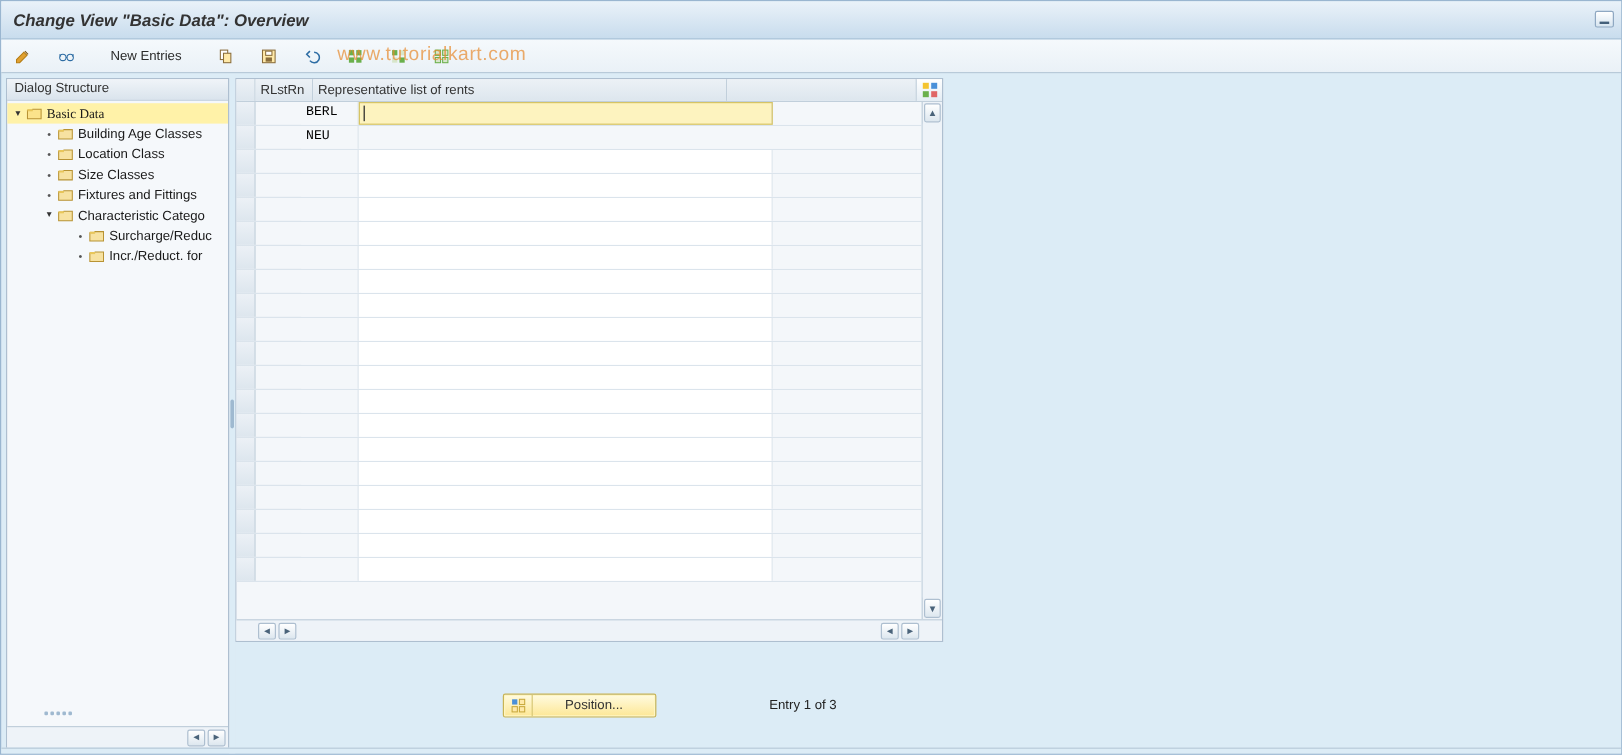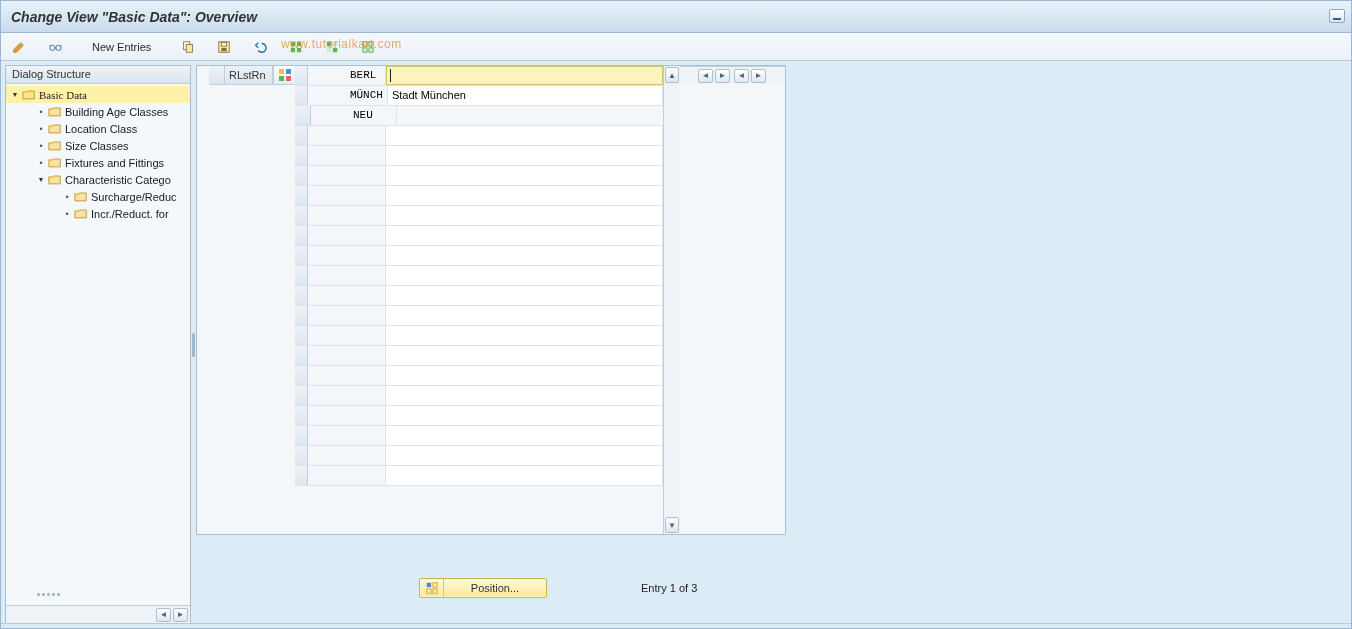--- a/index.html
+++ b/index.html
@@ -49,21 +49,21 @@
   .tbtn svg { width: 14px; height: 14px; }
   .toolbar .new-entries {
     padding: 0 6px; height: 20px;
     display: inline-flex; align-items: center;
     font-size: 11px; color: #2a2a2a;
     cursor: pointer; margin: 0 4px;
     border: 1px solid transparent; border-radius:2px;
   }
   .watermark {
     position: absolute; left: 280px; top: 4px;
-    font-size: 12px; color: #e78a2e; opacity: .7; letter-spacing:.5px;
+    font-size: 16px; color: #e78a2e; opacity: .7; letter-spacing:.5px;
     pointer-events: none;
   }
   
   .main { display: flex; height: calc(100% - 60px); }
   .splitter {
     width: 5px; background:#dcecf6; cursor:col-resize;
     display:flex; align-items:center; justify-content:center;
   }
   .splitter .grip { width:3px; height:24px; background:#9fb9d0; border-radius:2px; }
   
@@ -108,21 +108,21 @@
   .tree-resize-handle {
     position:absolute; bottom: 22px; left: 24px; width: 36px; height: 8px;
     display:flex; gap:2px; justify-content:center;
   }
   .tree-resize-handle span { width:3px; height:3px; background:#9fb9d0; border-radius:1px; }
   
   .content { flex:1; padding: 4px 4px 4px 0; overflow:hidden; position:relative; }
   .grid-wrap {
     width: 590px; height: 470px;
     background:#f4f7fa; border:1px solid #aebfd0;
-    display:flex; flex-direction:row;padding-left:12px;
+    display:flex; flex-direction:column;
   }
   .grid-header-row { display:flex; height:19px; border-bottom:1px solid #c1cfdb; }
   .sel-col { width:16px; background:linear-gradient(#ecf1f6,#dde6ee); border-right:1px solid #c1cfdb; }
   .col-h {
     background:linear-gradient(#ecf1f6,#dde6ee); border-right:1px solid #c1cfdb;
     font-size:11px; color:#333; padding:3px 4px; cursor:pointer;
   }
   .col-a { width: 48px; }
   .col-b { width: 345px; }
   .col-spacer { flex:1; background:linear-gradient(#ecf1f6,#dde6ee); }
@@ -377,39 +377,34 @@
   </div>
   <div class="splitter">
       <div class="grip"></div>
     </div>
 
   <div class="content">
     <div class="grid-wrap">
       <div class="grid-header-row">
         <div class="sel-col"></div>
         <div class="col-h col-a">RLstRn</div>
+        <div class="col-h col-b">Representative list of rents</div>
         <div class="col-spacer"></div>
         <div class="config-btn">
             <span></span>
           </div>
       </div>
       <div class="grid-body">
         <div class="grid-rows" id="grid-rows">
             <div class="grow">
               <div class="gsel"></div>
               <div class="gcell-a">BERL</div>
               <div class="gcell-b active">
                 <span class="caret"></span>
               </div>
-              <div class="gcell-rest"></div>
-            </div>
-            <div class="grow">
-              <div class="gsel"></div>
-              <div class="gcell-a">MÜNCH</div>
-              <div class="gcell-b">Stadt München</div>
               <div class="gcell-rest"></div>
             </div>
             <div class="grow">
               <div class="gsel"></div>
               <div class="gcell-a">NEU</div>
               <div class="gcell-rest"></div>
             </div>
             <div class="grow">
               <div class="gsel"></div>
               <div class="gcell-a"></div>

